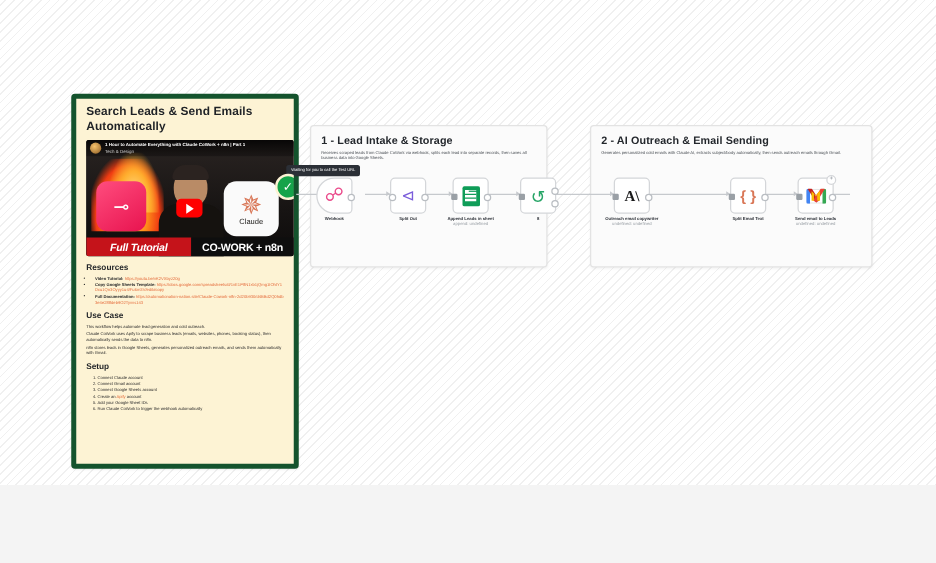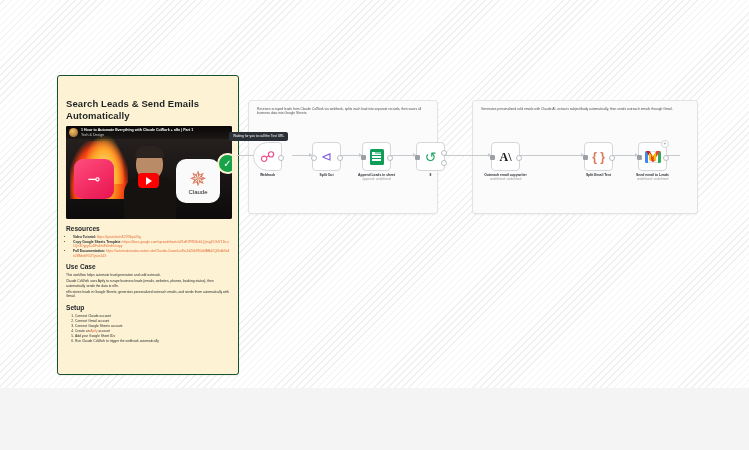--- a/index.html
+++ b/index.html
@@ -19,22 +19,22 @@
        #f0f0f0 4px, #f0f0f0 5px);
   }
   #canvas::after{
     content:"";position:absolute;left:0;right:0;bottom:0;height:62px;
     background:#f4f4f4;
   }
 
   
   .sticky{
     position:absolute;left:57px;top:75px;width:182px;height:300px;
-    background:#fdf3d4;border:1px solid #14532d;border-radius:3px;
-    box-sizing:border-box;padding:22px 8px 8px 8px;
+    background:#fdf3d4;border:4px solid #14532d;border-radius:3px;
+    box-sizing:border-box;padding:5px 8px 8px 8px;
     box-shadow:0 1px 2px rgba(0,0,0,.06);
     overflow:hidden;
   }
   .sticky h1{
     margin:0 0 5px 0;font-size:9.5px;line-height:11.5px;font-weight:700;
     color:#1f2226;letter-spacing:.1px;
   }
   .thumb{
     position:relative;width:166px;height:93px;border-radius:2px;overflow:hidden;
     background:#1b1b1b;margin-bottom:6px;
@@ -170,20 +170,24 @@
       </div>
 
     <div class="tbar">
       <div class="tav"></div>
       <div class="tt">
         <span>1 Hour to Automate Everything with Claude CoWork + n8n | Part 1</span>
         <span class="sub">Tech &amp; Design</span>
       </div>
     </div>
 
+    <div class="lowbar">
+      <div class="red">Full Tutorial</div>
+      <div class="blk">CO-WORK + n8n</div>
+    </div>
     <div class="check">✓</div>
   </div>
 
   <h2>Resources</h2>
   <ul>
     <li>
       <span class="lbl">Video Tutorial:</span>
       <span class="lnk">https://youtu.be/vK2VXbyz20g</span>
     </li>
     <li>
@@ -225,24 +229,26 @@
 <div class="arrow" style="left:413px;top:153px;"></div>
 <div class="wire" style="left:444px;top:155px;width:47px;"></div>
 <div class="arrow" style="left:488px;top:153px;"></div>
 <div class="wire" style="left:519px;top:155px;width:65px;"></div>
 <div class="arrow" style="left:581px;top:153px;"></div>
 <div class="wire" style="left:611px;top:155px;width:27px;"></div>
 <div class="arrow" style="left:635px;top:153px;"></div>
 <div class="wire" style="left:666px;top:155px;width:14px;"></div>
 
 <div class="panel" id="panel1">
+  <h3>1 - Lead Intake &amp; Storage</h3>
   <p class="desc">Receives scraped leads from Claude CoWork via webhook, splits each lead into separate records, then saves all business data into Google Sheets.</p>
 </div>
 
 <div class="panel" id="panel2">
+  <h3>2 - AI Outreach &amp; Email Sending</h3>
   <p class="desc">Generates personalized cold emails with Claude AI, extracts subject/body automatically, then sends outreach emails through Gmail.</p>
 </div>
 
 <div class="tooltip" style="left:229px;top:132px;">Waiting for you to call the Test URL</div>
 
 <div class="node trigger" style="left:253px;top:142px;">
   <span class="icon-webhook">☍</span>
   <span class="port out"></span>
   <span class="nlabel">
     <span>Webhook</span>

